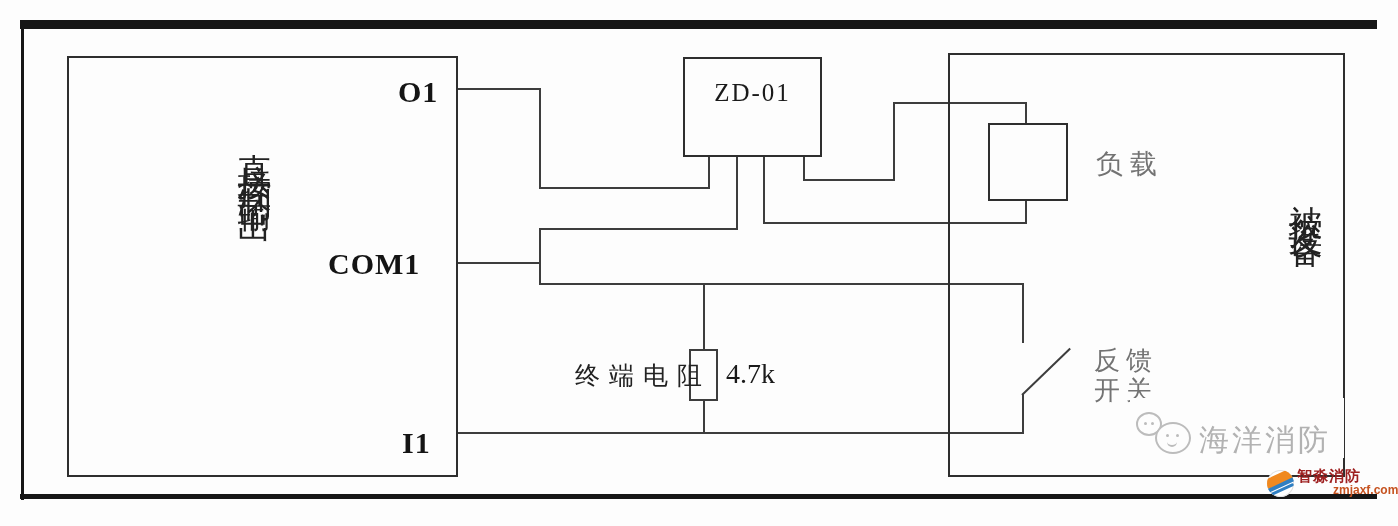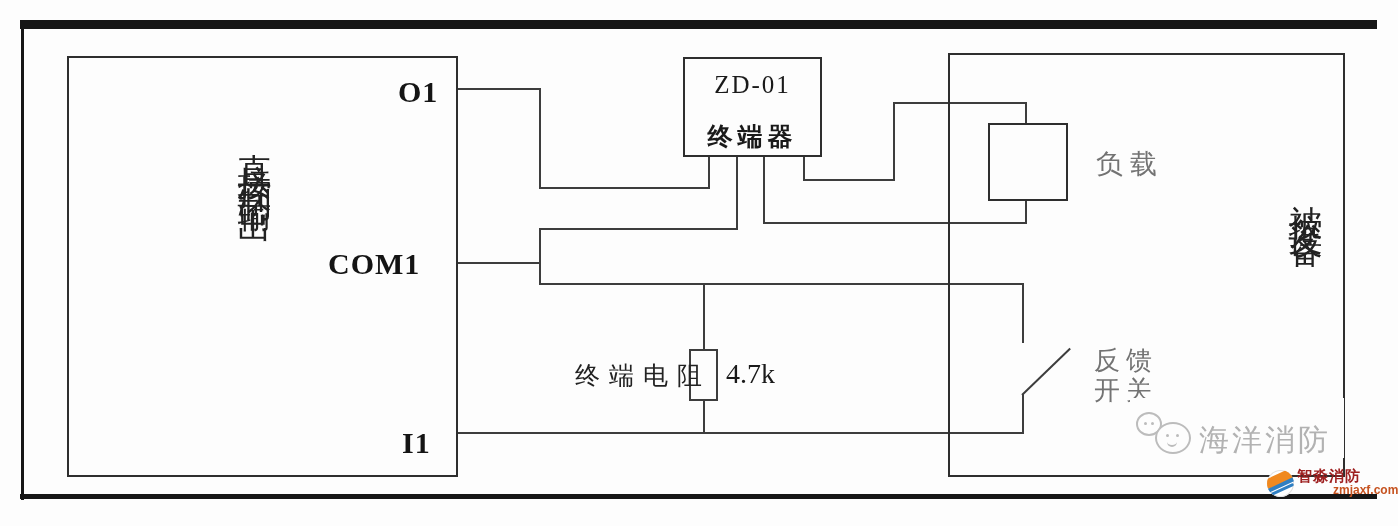--- a/index.html
+++ b/index.html
@@ -22,21 +22,21 @@
     font-weight:700;font-size:30px;line-height:1;letter-spacing:1px;white-space:nowrap;
   }
   .cjk{position:absolute;color:#737373;white-space:nowrap;}
   .vtext{
     position:absolute;color:#222;writing-mode:vertical-rl;text-orientation:upright;
     font-size:34px;line-height:1;letter-spacing:11px;
   }
   .zdbox{
     position:absolute;border:2px solid #2e2e2e;background:#fdfdfd;box-sizing:border-box;
     display:flex;flex-direction:column;align-items:center;justify-content:space-between;
-    padding:12px 2px 2px 2px;
+    padding:20px 2px 2px 2px;
   }
   .zd-model{font-family:"Liberation Serif","DejaVu Serif",serif;font-size:25px;letter-spacing:2px;color:#1a1a1a;}
   .zd-name{font-size:25px;letter-spacing:5px;color:#1a1a1a;font-weight:600;}
   .zd-pins{font-family:"Liberation Serif","DejaVu Serif",serif;font-size:24px;letter-spacing:1px;color:#1a1a1a;}
   
   .res-body{position:absolute;border:2px solid #3d3d3d;background:#fdfdfd;box-sizing:border-box;}
   .res-label{font-size:25px;letter-spacing:9px;color:#222;margin-left:48px;}
   .res-value{font-family:"Liberation Serif","DejaVu Serif",serif;font-size:28px;color:#1a1a1a;}
   
   .wm-patch{position:absolute;background:#fdfdfd;}
@@ -93,21 +93,20 @@
   <div class="wv" style="left:703px;top:399px;height:35px;"></div>
 
   <div class="box filled" style="left:67px;top:56px;width:391px;height:421px;"></div>
   <div class="vtext" style="left:238px;top:127px;height:290px;">直接控制输出</div>
   <div class="term" style="left:398px;top:77px;">O1</div>
   <div class="term" style="left:320px;top:249px;margin-left:8px;">COM1</div>
   <div class="term" style="left:402px;top:428px;">I1</div>
 
   <div class="zdbox" style="left:683px;top:57px;width:139px;height:100px;">
     <div class="zd-model">ZD-01</div>
-    <div class="zd-name">终端器</div>
   </div>
 
   <div class="box" style="left:948px;top:53px;width:397px;height:424px;"></div>
   <div class="vtext" style="left:1289px;top:178px;height:185px;letter-spacing:10px;">被控设备</div>
 
   <div class="box filled" style="left:988px;top:123px;width:80px;height:78px;"></div>
   <div class="cjk" style="left:1096px;top:146px;font-size:27px;letter-spacing:7px;">负载</div>
 
   <div class="cjk" style="left:1094px;top:343px;font-size:26px;letter-spacing:6px;">反馈</div>
   <div class="cjk" style="left:1094px;top:373px;font-size:26px;letter-spacing:6px;">开关</div>

